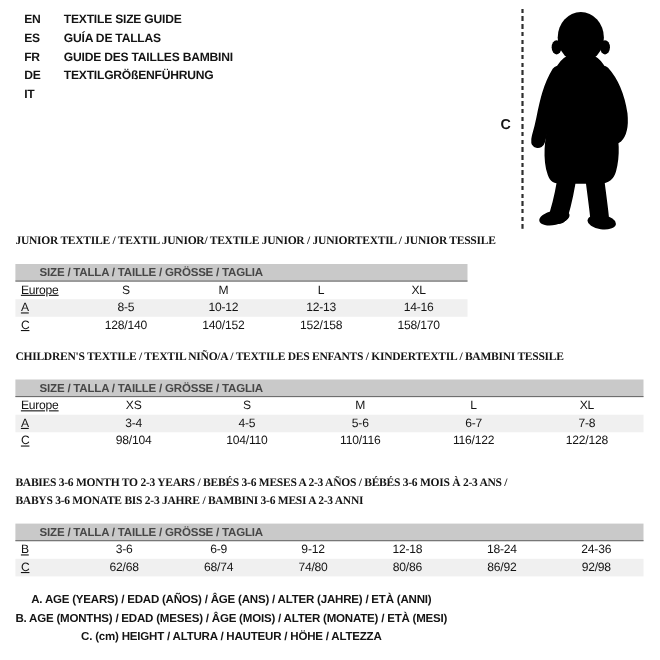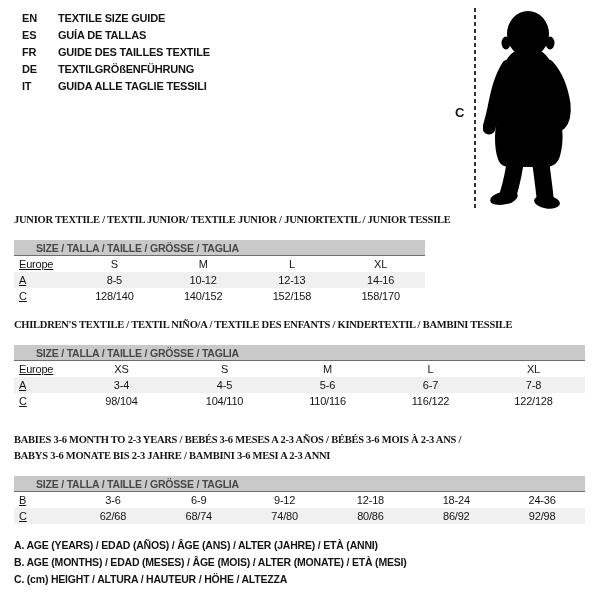--- a/index.html
+++ b/index.html
@@ -36,47 +36,46 @@
   .cols-5,.cols-6{width:571px;}
   .trow{display:grid;height:16px;line-height:16px;font-size:11px;letter-spacing:-0.2px;}
   .cols-4 .trow{grid-template-columns:56px repeat(4,1fr);}
   .cols-5 .trow{grid-template-columns:56px repeat(5,1fr);}
   .cols-6 .trow{grid-template-columns:56px repeat(6,1fr);}
   .trow .cell{text-align:center;}
   .trow .label{text-align:left;padding-left:5px;text-decoration:underline;}
   .trow.shaded{background:var(--row-bg,#f0f0f0);}
   
   .footnotes{position:absolute;left:14px;top:537px;}
-  .fn-row{font-size:10.5px;font-weight:700;letter-spacing:-0.2px;line-height:17px;white-space:nowrap;}
+  .fn-row{font-size:10.5px;font-weight:700;letter-spacing:-0.2px;line-height:17px;white-space:nowrap;text-align:center;}
 </style>
 </head>
 <body>
 
 <div class="page" style="--bar-bg: #c9c9c9; --row-bg: #f0f0f0; --ink: #141414; --bar-ink: #474747; --sil: #000000;">
 
   <div class="lang-list">
       <div class="lang-row">
        <span class="lang-code">EN</span>
        <span class="lang-label">TEXTILE SIZE GUIDE</span>
      </div>
       <div class="lang-row">
        <span class="lang-code">ES</span>
        <span class="lang-label">GUÍA DE TALLAS</span>
      </div>
       <div class="lang-row">
        <span class="lang-code">FR</span>
-       <span class="lang-label">GUIDE DES TAILLES TEXTILE</span>
+       <span class="lang-label">GUIDE DES TAILLES BAMBINI</span>
      </div>
       <div class="lang-row">
        <span class="lang-code">DE</span>
        <span class="lang-label">TEXTILGRÖßENFÜHRUNG</span>
      </div>
       <div class="lang-row">
        <span class="lang-code">IT</span>
-       <span class="lang-label">GUIDA ALLE TAGLIE TESSILI</span>
      </div>
     </div>
 
   <span class="fig-label">C</span>
   <div class="dash-line"></div>
 
   <svg class="sil" viewBox="0 0 105 200" width="105" height="200" aria-hidden="true">
     <ellipse class="f" cx="45" cy="25" rx="21" ry="23"></ellipse>
     <ellipse class="f" cx="23" cy="34" rx="4.5" ry="6.5"></ellipse>
     <ellipse class="f" cx="67" cy="34" rx="4.5" ry="6.5"></ellipse>

